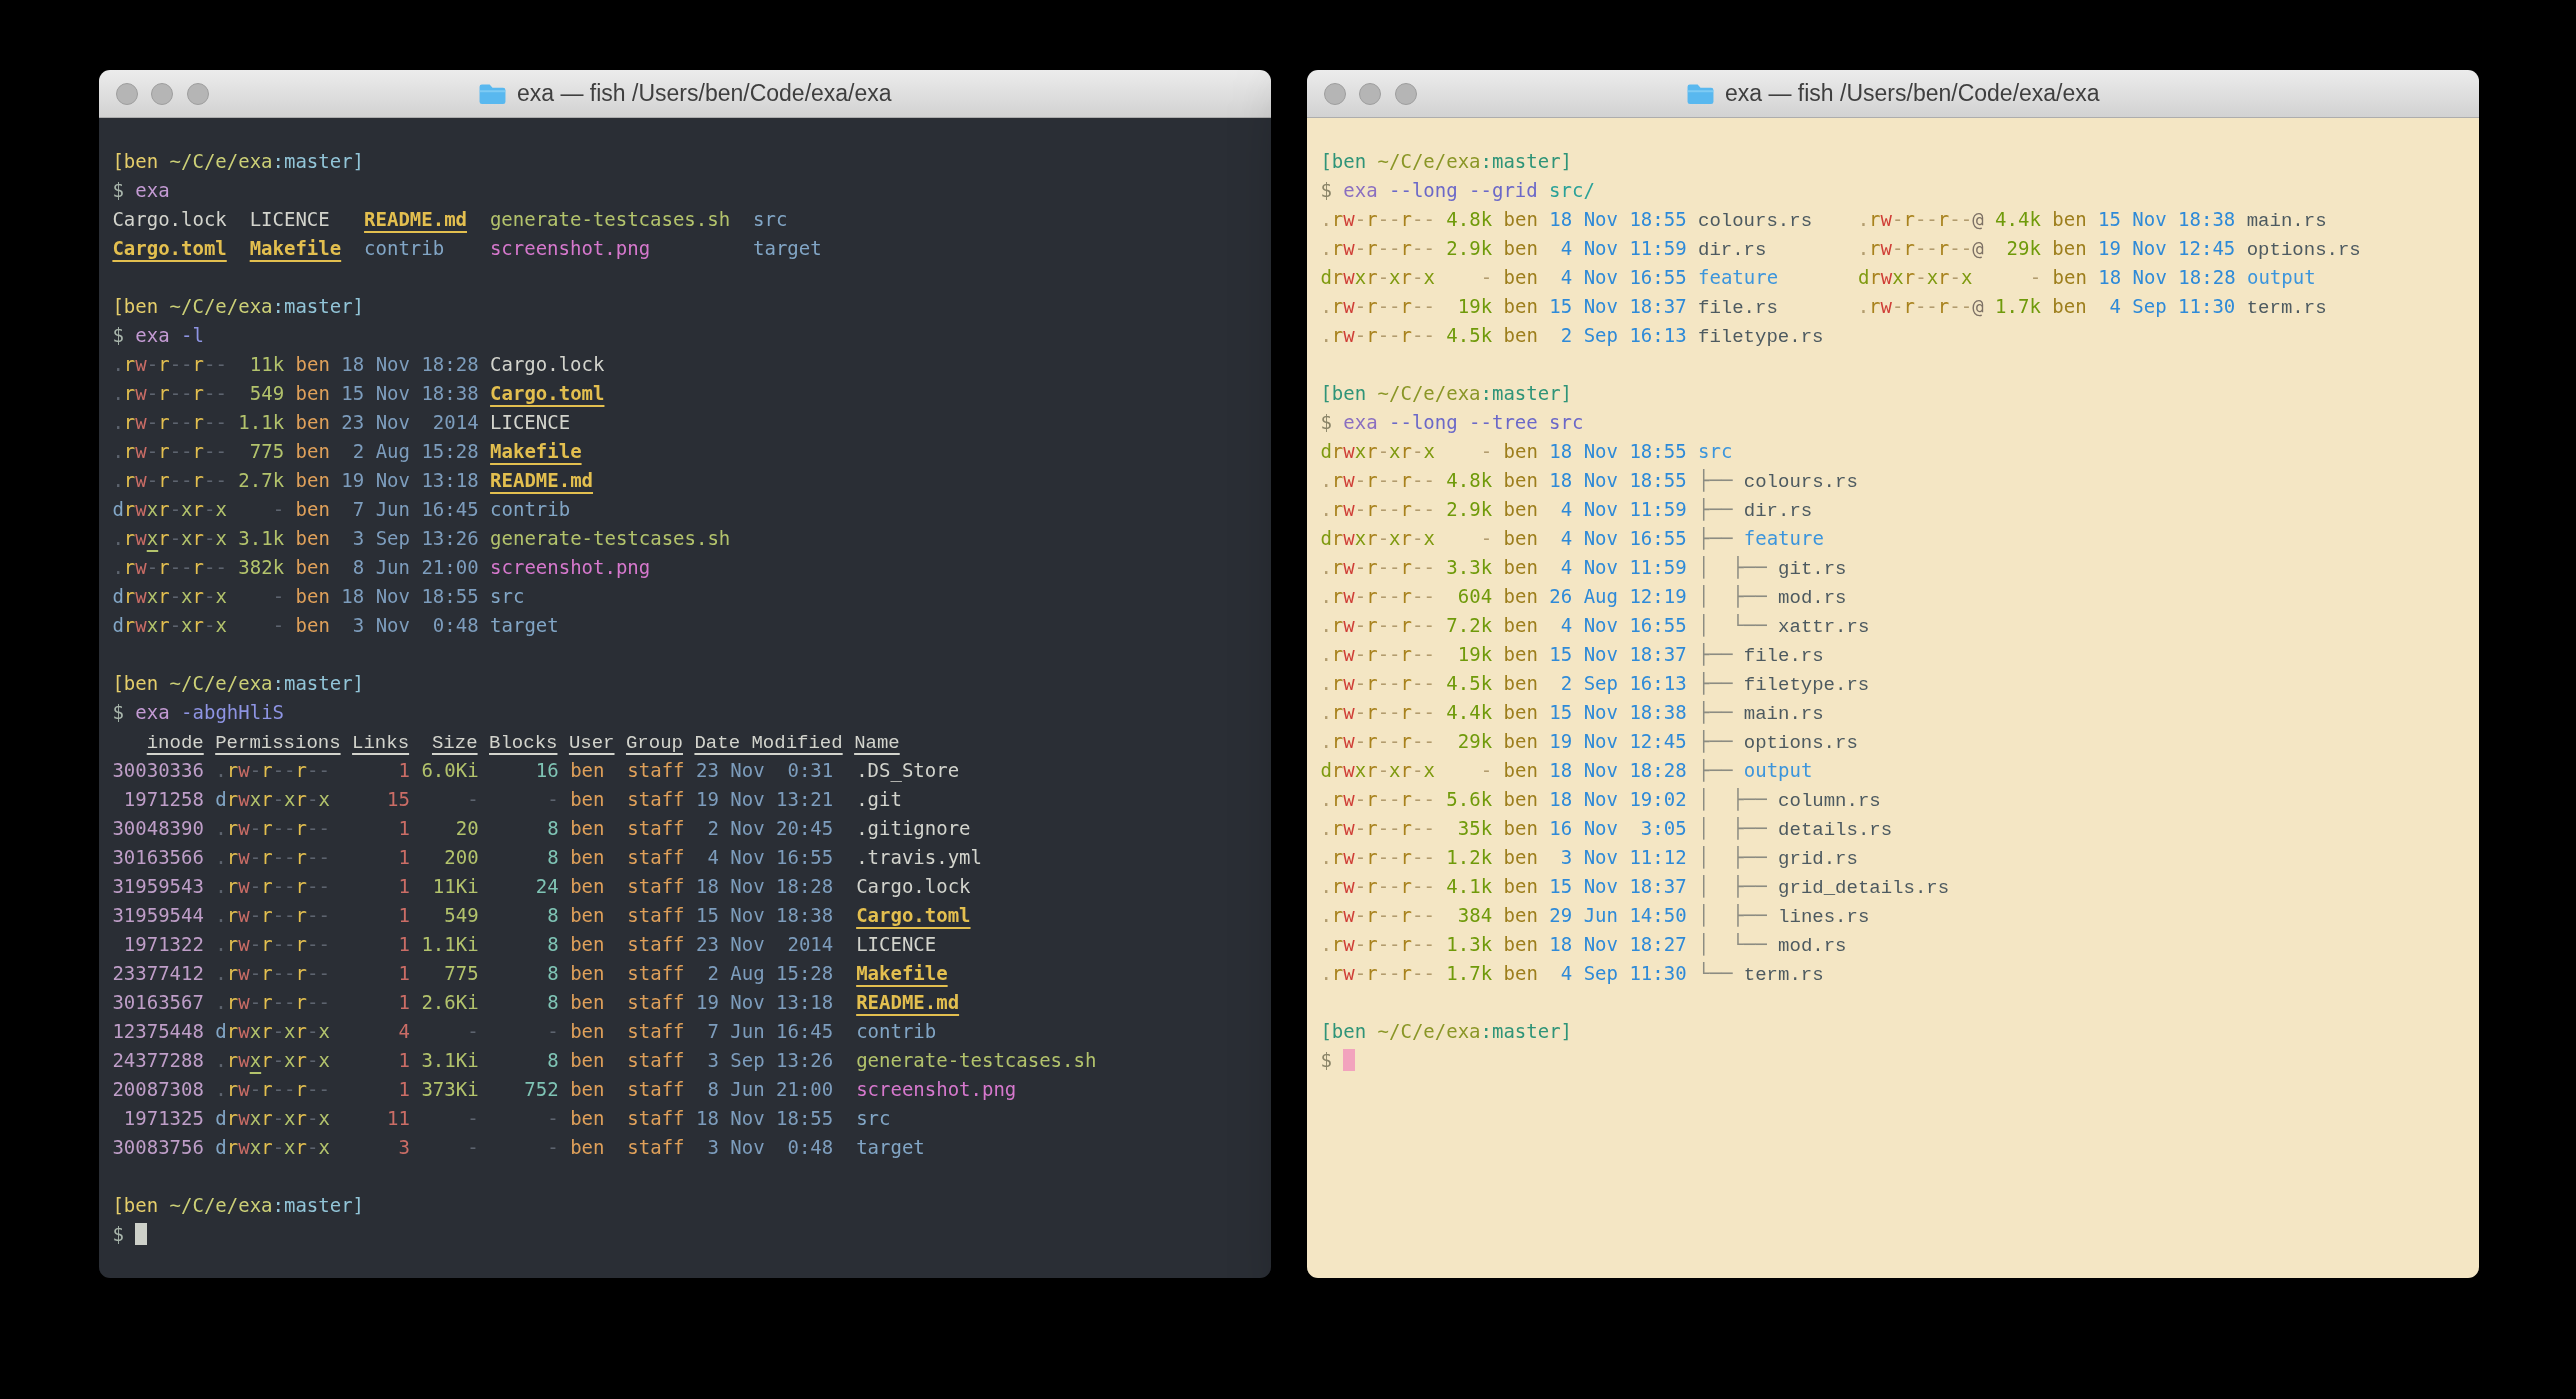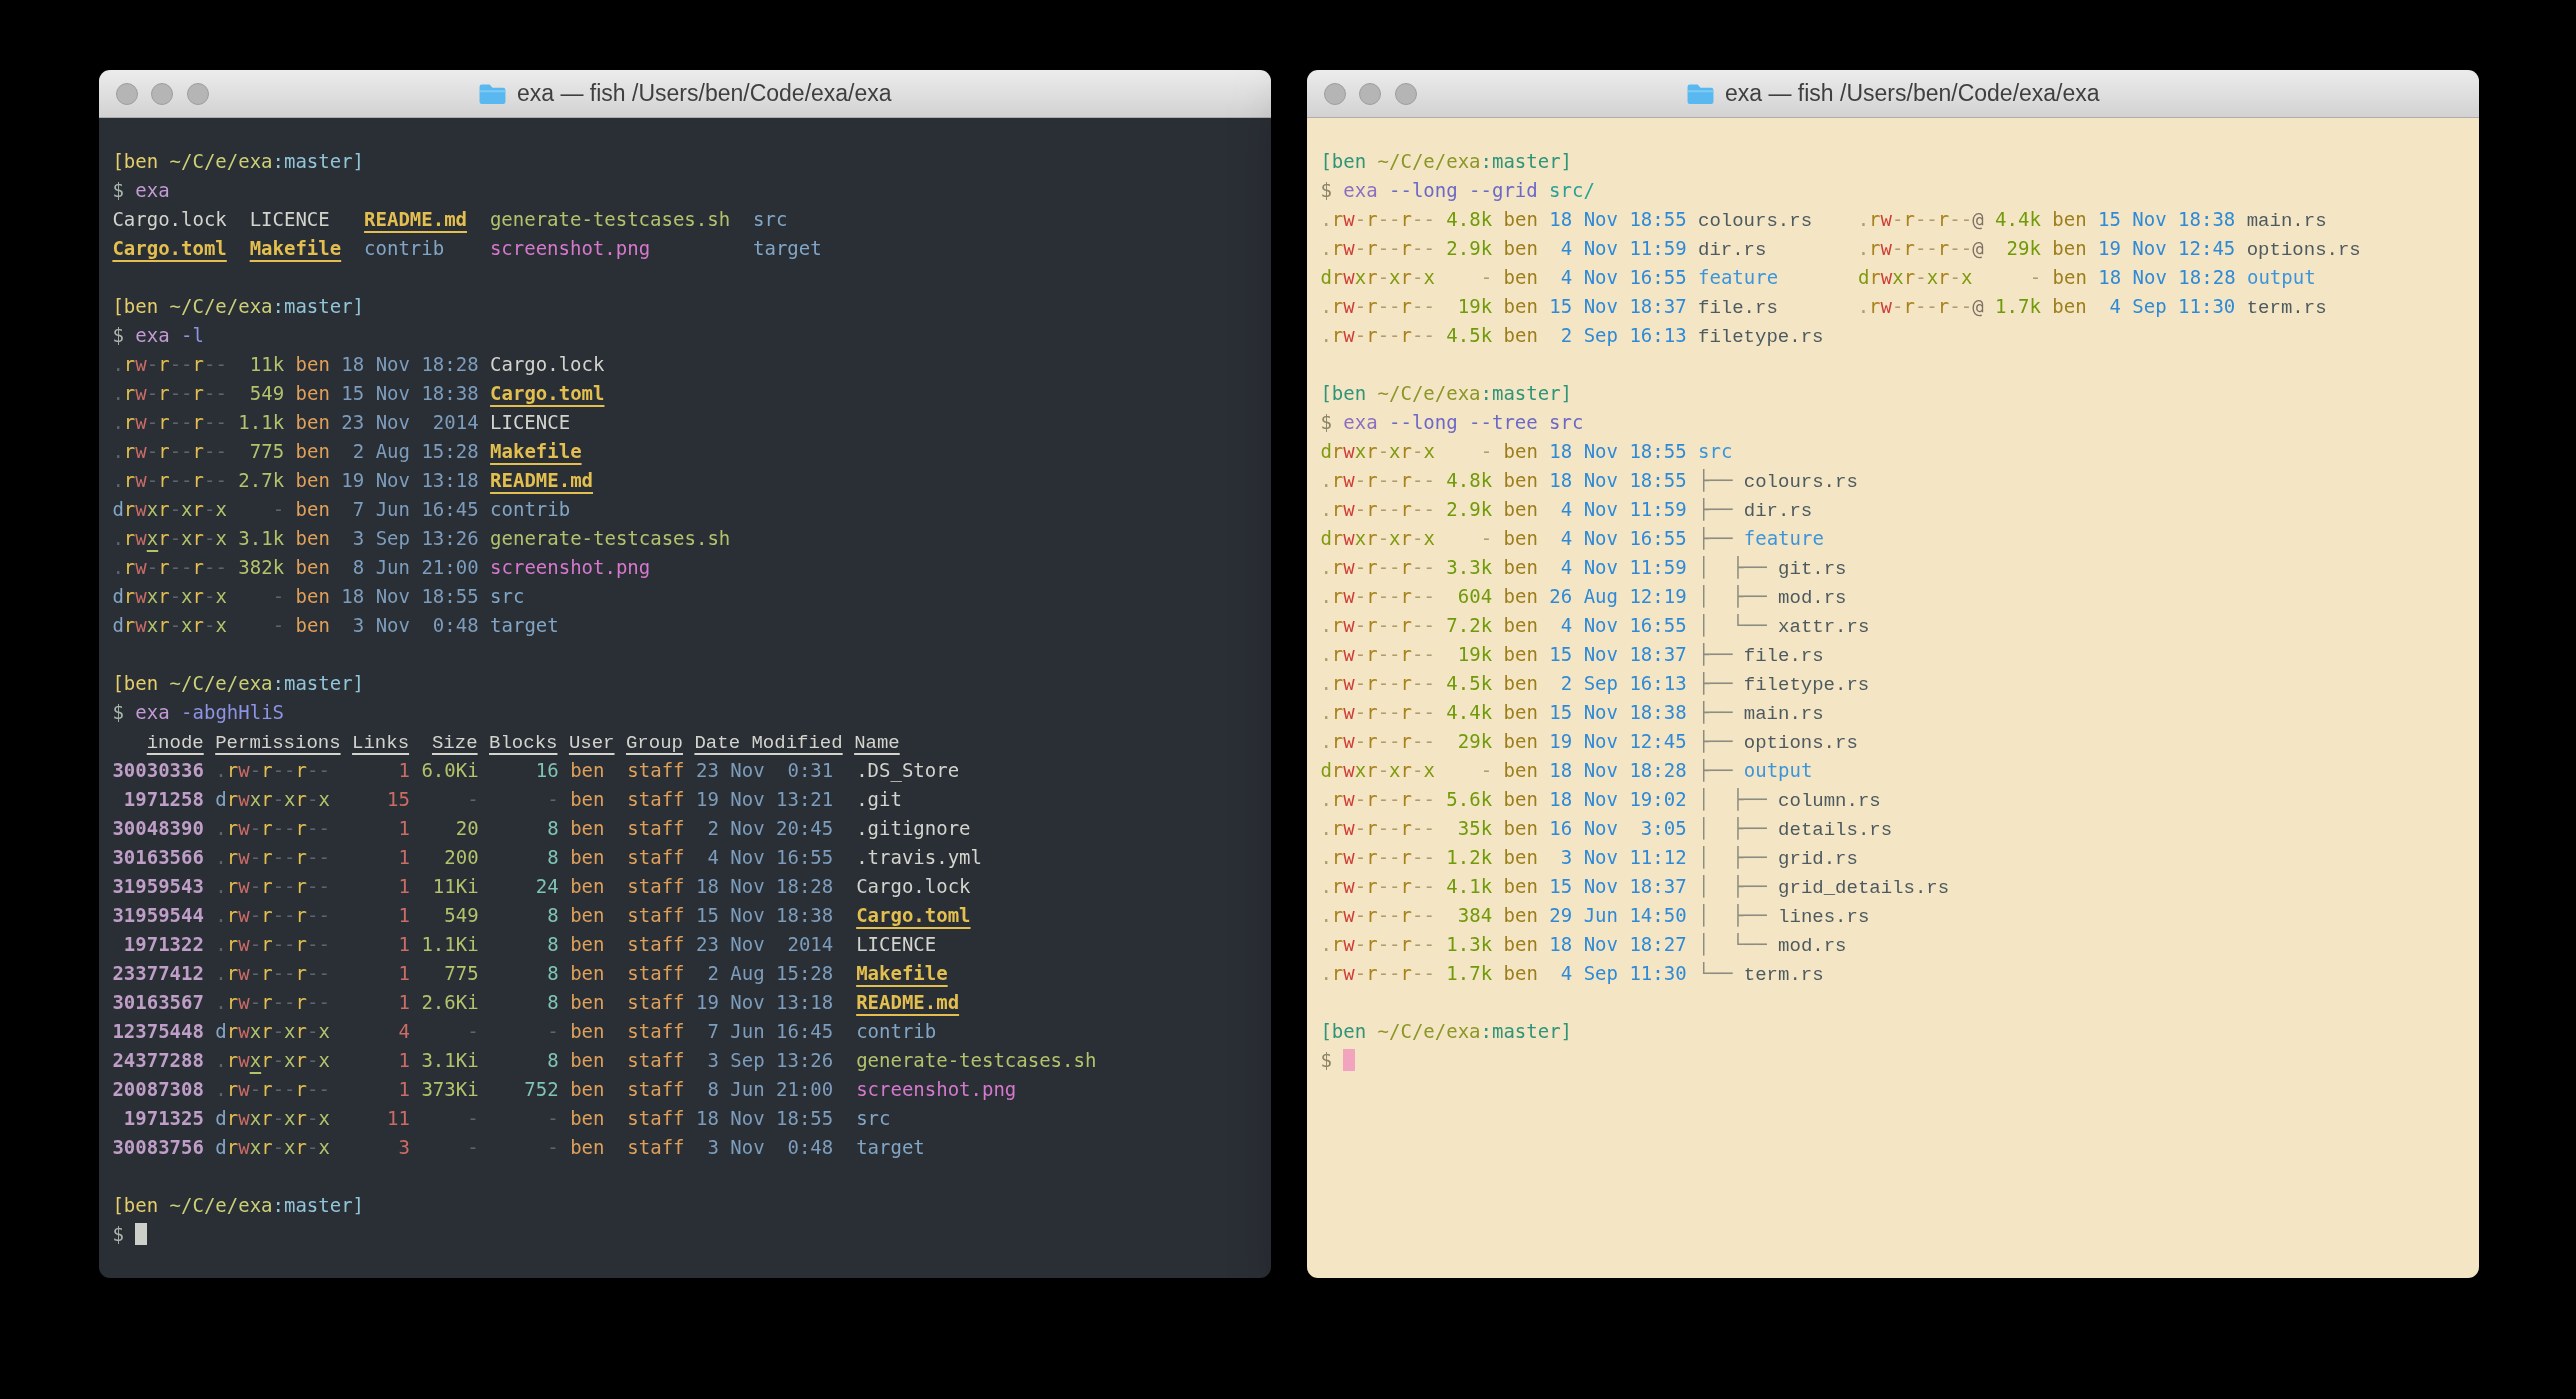--- a/index.html
+++ b/index.html
@@ -57,21 +57,21 @@
   .term-dark .pw{color:var(--dark-red,#cb6d66);}
   .term-dark .px{color:var(--dark-green,#b3c36c);}
   .term-dark .pd{color:var(--dark-blue,#82a6c6);}
   .term-dark .sz{color:var(--dark-green,#b3c36c);}
   .term-dark .usr{color:var(--dark-orange,#dfa05a);}
   .term-dark .dat{color:var(--dark-date,#7d9dbd);}
   .term-dark .dir{color:var(--dark-blue,#82a6c6);}
   .term-dark .fyl{color:var(--dark-yellow,#e3bf4f);font-weight:bold;}
   .term-dark .exe{color:var(--dark-green,#b3c36c);}
   .term-dark .img{color:var(--dark-pink,#d678cd);}
-  .term-dark .ino{color:var(--dark-lavender,#bf9ec8);font-weight:bold;}
+  .term-dark .ino{color:var(--dark-lavender,#bf9ec8);}
   .term-dark .lnk{color:var(--dark-red,#cb6d66);}
   .term-dark .blk{color:var(--dark-cyan,#7fc4b5);}
   .term-dark .hdr{color:var(--dark-fg,#d3d4cd);font-family:Liberation Mono, monospace;}
   .term-dark .pu{color:var(--dark-prompt-user,#e5ce6b);}
   .term-dark .pp{color:var(--dark-prompt-path,#ccd077);}
   .term-dark .pb{color:var(--dark-prompt-branch,#92c5d8);}
   .term-dark .dl{color:var(--dark-dollar,#a8b5ab);}
   .term-dark .cmd{color:var(--dark-purple,#c49bd4);}
   .term-dark .flg{color:var(--dark-flag,#8e94e3);}
   .term-dark .cur{background:var(--dark-cursor,#cdd0c9);}

